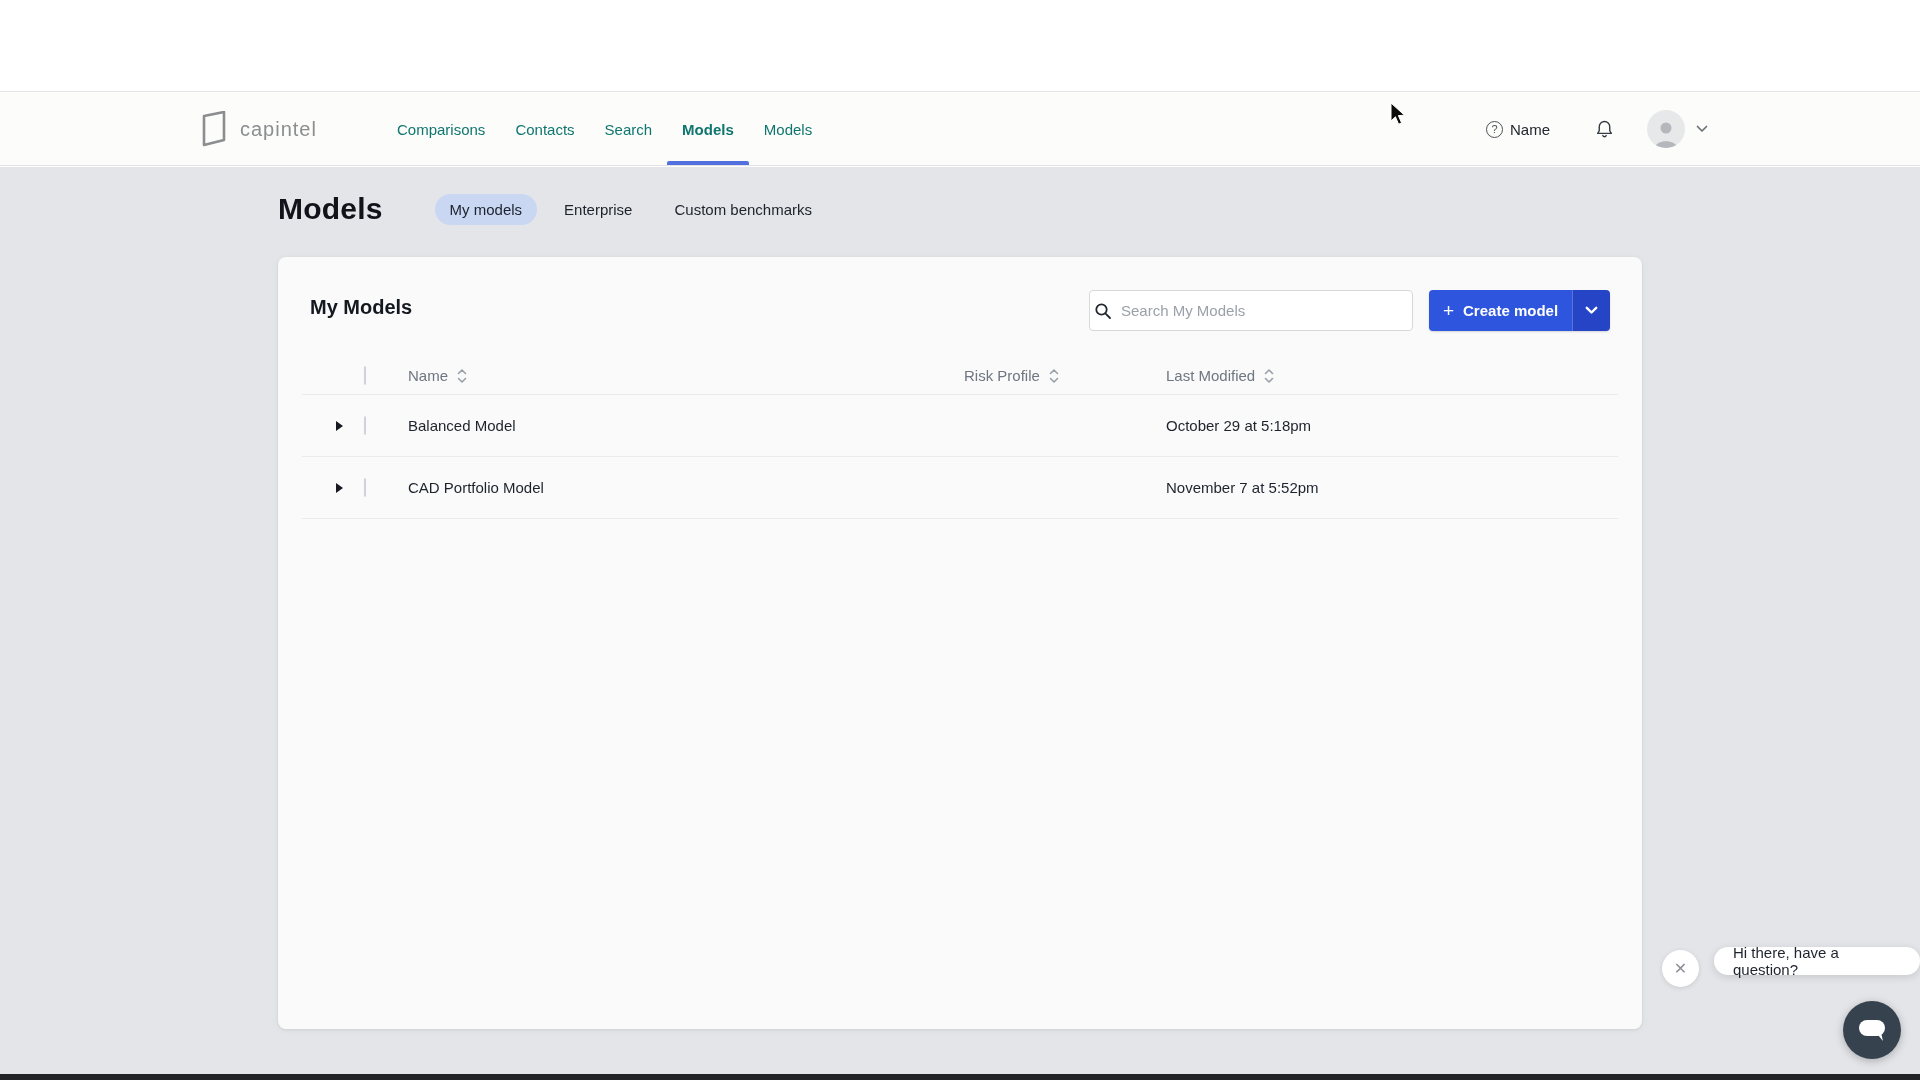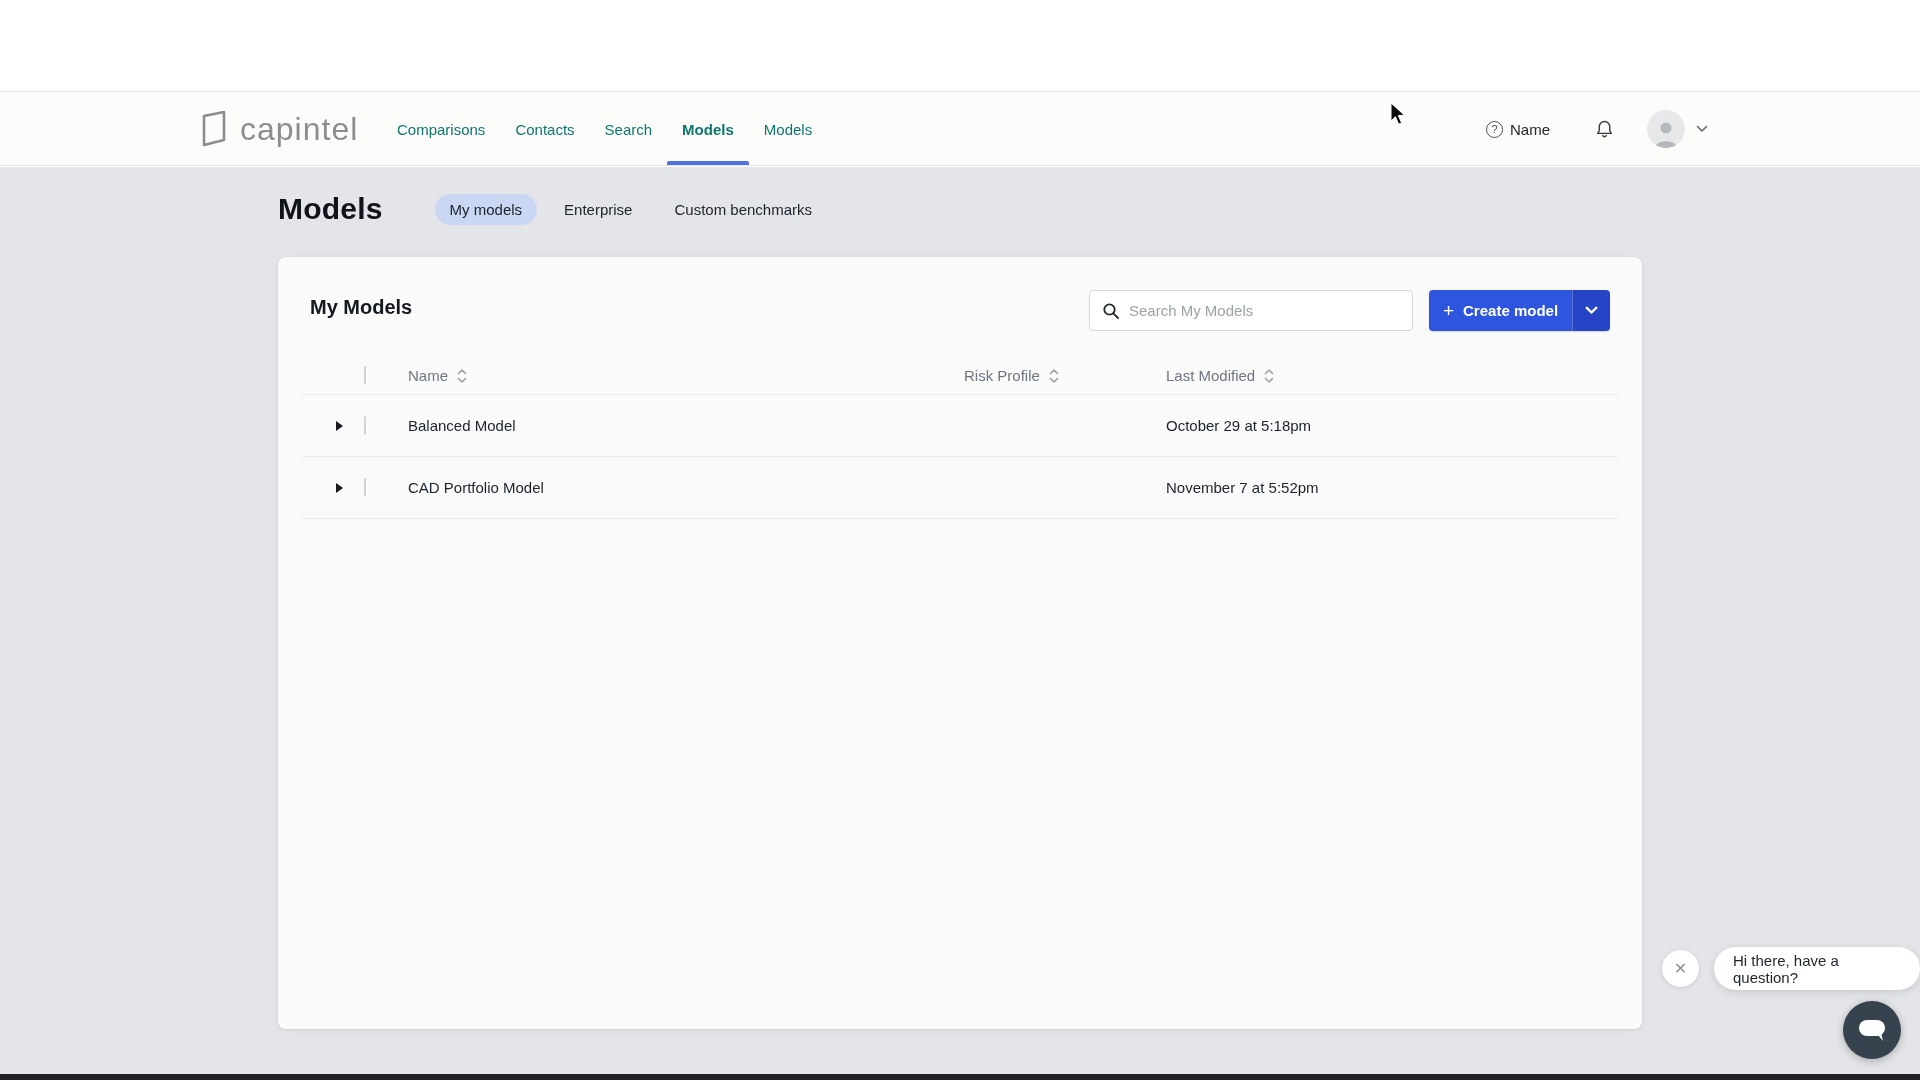--- a/index.html
+++ b/index.html
@@ -4,21 +4,21 @@
 <style>
   * { margin:0; padding:0; box-sizing:border-box; }
   body { background:#ffffff; font-family:"Liberation Sans", sans-serif; }
   .screen { position:relative; width:1920px; height:1080px; overflow:hidden; background:#ffffff; }
 
   
   .top-strip { position:absolute; left:0; top:0; width:1920px; height:92px; background:#ffffff; border-bottom:1px solid #e3e3e4; }
   .navbar { position:absolute; left:0; top:93px; width:1920px; height:73px; background:#fcfcfb; border-bottom:1px solid #e2e2e4; }
 
   .logo { position:absolute; left:200px; top:0; height:100%; display:flex; align-items:center; gap:10px; cursor:pointer; }
-  .logo-text { font-size:32px; color:#8b8d8f; letter-spacing:1px; font-weight:400; }
+  .logo-text { font-size:20px; color:#8b8d8f; letter-spacing:1px; font-weight:400; }
 
   .nav { position:absolute; left:397px; top:0; height:100%; display:flex; gap:30px; }
   .nav-item { position:relative; display:flex; align-items:center; height:100%; font-size:15px; color:#0f766e; cursor:pointer; }
   .nav-item.active { font-weight:700; padding:0 15px; margin:0 -15px; }
   .nav-item.active::after { content:""; position:absolute; left:0; right:0; bottom:0; height:4px; background:#5371de; border-radius:2px 2px 0 0; }
 
   .nav-right { position:absolute; right:212px; top:0; height:100%; display:flex; align-items:center; }
   .help-group { display:flex; align-items:center; gap:7px; margin-right:44px; cursor:pointer; }
   .help-q { width:17px; height:17px; border:1.3px solid #4b5158; border-radius:50%; display:flex; align-items:center; justify-content:center; font-size:11px; color:#4b5158; }
   .help-label { font-size:15px; color:#22262e; }
@@ -32,21 +32,21 @@
   .page-title { font-size:30px; font-weight:700; color:#101319; letter-spacing:0.2px; }
   .tabs { display:flex; align-items:center; gap:12px; margin-left:52px; }
   .tab { height:31px; display:flex; align-items:center; padding:0 15px; font-size:15px; color:#1c222c; border-radius:16px; background:transparent; border:none; font-family:inherit; cursor:pointer; }
   .tab.active { background:#c9d7f3; }
 
   
   .card { position:absolute; left:278px; top:257px; width:1364px; height:772px; background:#fafafa; border-radius:8px; box-shadow:0 1px 3px rgba(0,0,0,0.07), 0 1px 10px rgba(0,0,0,0.04); }
   .card-head { position:absolute; left:0; top:33px; width:100%; height:41px; }
   .panel-title { position:absolute; left:32px; top:6px; font-size:20px; font-weight:700; color:#14181f; }
 
-  .search-box { position:absolute; left:811px; top:0; width:324px; height:41px; background:#ffffff; border:1px solid #d7d8da; border-radius:4px; display:flex; align-items:center; padding:0 12px; gap:9px; }
+  .search-box { position:absolute; left:811px; top:0; width:324px; height:41px; background:#ffffff; border:1px solid #d7d8da; border-radius:4px; display:flex; align-items:center; padding:0 4px; gap:9px; }
   .search-box input { border:none; outline:none; flex:1; font-size:15px; color:#333a44; font-family:inherit; background:transparent; }
   .search-box input::placeholder { color:#9aa1a9; }
 
   .create-split { position:absolute; left:1151px; top:0; width:181px; height:41px; display:flex; border-radius:4px; overflow:hidden; box-shadow:0 1px 2px rgba(0,0,0,0.15); }
   .create-main { flex:1; background:#2e55dd; color:#ffffff; border:none; font-family:inherit; font-size:15px; font-weight:700; display:flex; align-items:center; justify-content:center; gap:9px; cursor:pointer; }
   .create-plus { font-size:19px; font-weight:400; line-height:1; }
   .create-caret { width:38px; background:#2544c6; border:none; border-left:1px solid rgba(255,255,255,0.25); display:flex; align-items:center; justify-content:center; cursor:pointer; }
 
   
   .table { position:absolute; left:24px; top:100px; width:1316px; }
@@ -54,21 +54,21 @@
   .tr.head { height:38px; }
   .tr.row { height:62px; cursor:pointer; }
   .th { display:flex; align-items:center; gap:8px; font-size:15px; font-weight:400; color:#6e7681; cursor:pointer; }
   .td { font-size:15px; color:#1d232d; }
   .checkbox { width:18px; height:18px; border:1.5px solid #cfd3d8; border-radius:4px; background:#ffffff; cursor:pointer; }
   .expander { width:0; height:0; border-left:7px solid #16191f; border-top:5px solid transparent; border-bottom:5px solid transparent; margin-left:12px; cursor:pointer; }
   .cell-expander { display:flex; justify-content:center; }
 
   
   .chat-close { position:absolute; left:1662px; top:950px; width:37px; height:37px; border-radius:50%; background:#ffffff; border:none; box-shadow:0 1px 5px rgba(0,0,0,0.12); display:flex; align-items:center; justify-content:center; color:#8a9097; font-size:16px; cursor:pointer; font-family:inherit; }
-  .chat-bubble { position:absolute; left:1714px; top:947px; height:43px; background:#ffffff; border-radius:22px; box-shadow:0 2px 8px rgba(0,0,0,0.13); display:flex; align-items:center; padding:5px 19px; font-size:15px; color:#1e242d; }
+  .chat-bubble { position:absolute; left:1714px; top:947px; height:28px; background:#ffffff; border-radius:22px; box-shadow:0 2px 8px rgba(0,0,0,0.13); display:flex; align-items:center; padding:5px 19px; font-size:15px; color:#1e242d; }
   .chat-launcher { position:absolute; left:1843px; top:1001px; width:58px; height:58px; border-radius:50%; background:#36424d; border:none; box-shadow:0 2px 8px rgba(0,0,0,0.25); display:flex; align-items:center; justify-content:center; cursor:pointer; }
 
   
   .bottom-edge { position:absolute; left:0; bottom:0; width:1920px; height:6px; background:#222326; }
   .cursor { position:absolute; left:1390px; top:102px; pointer-events:none; }
 </style>
 </head>
 <body>
 
 <div class="screen">

